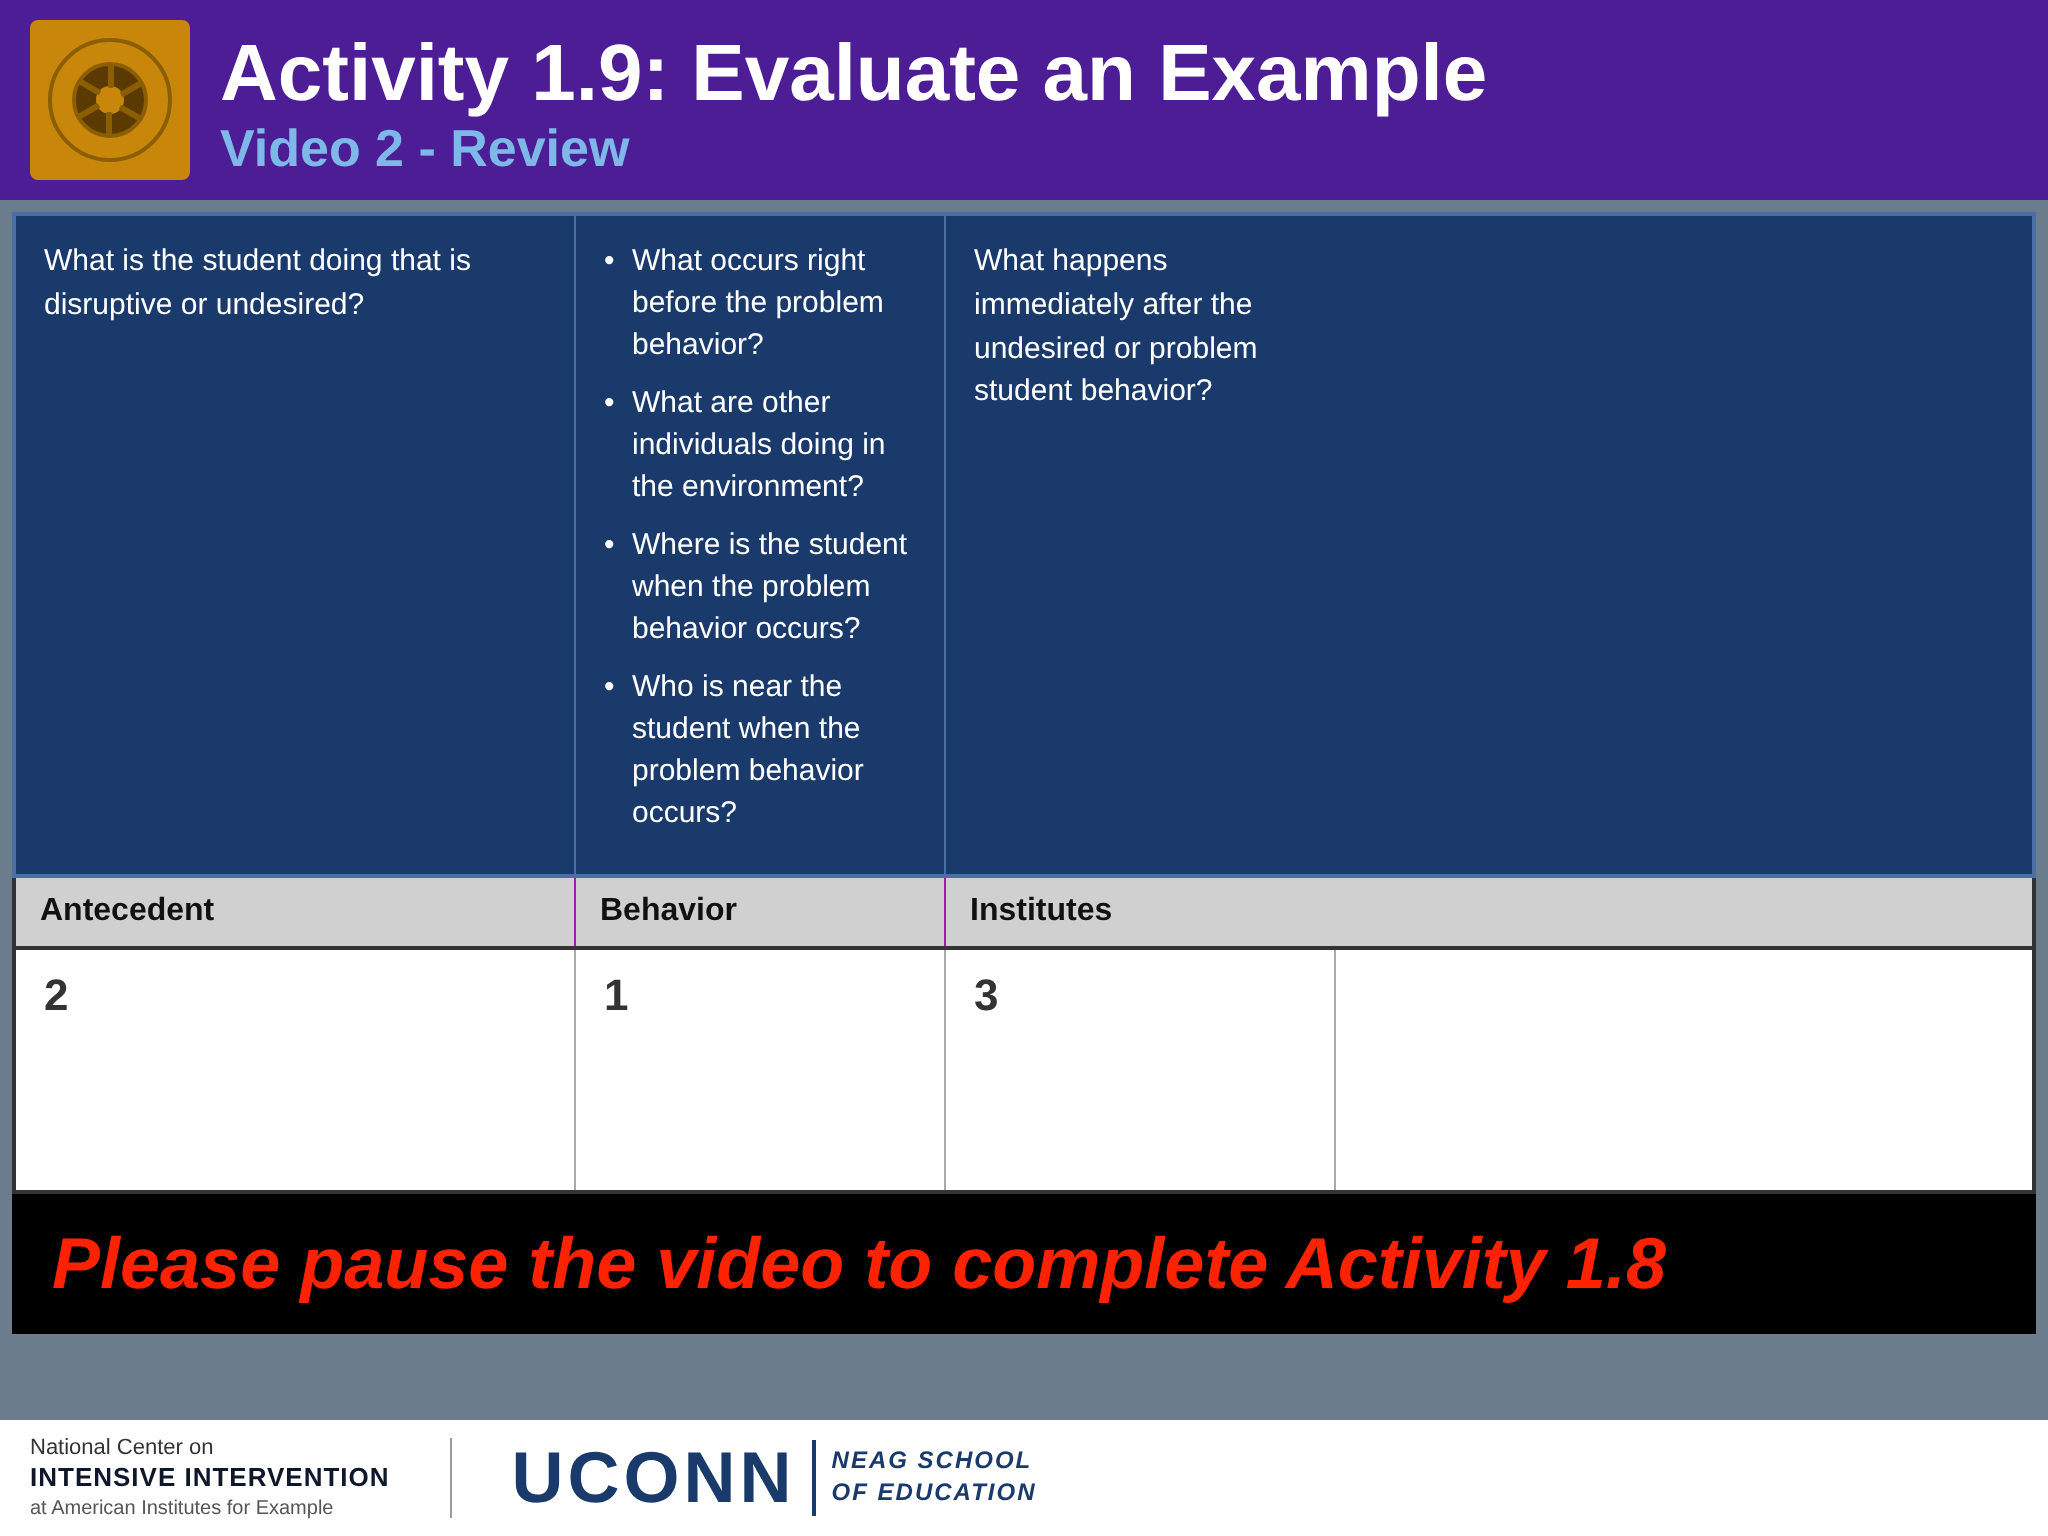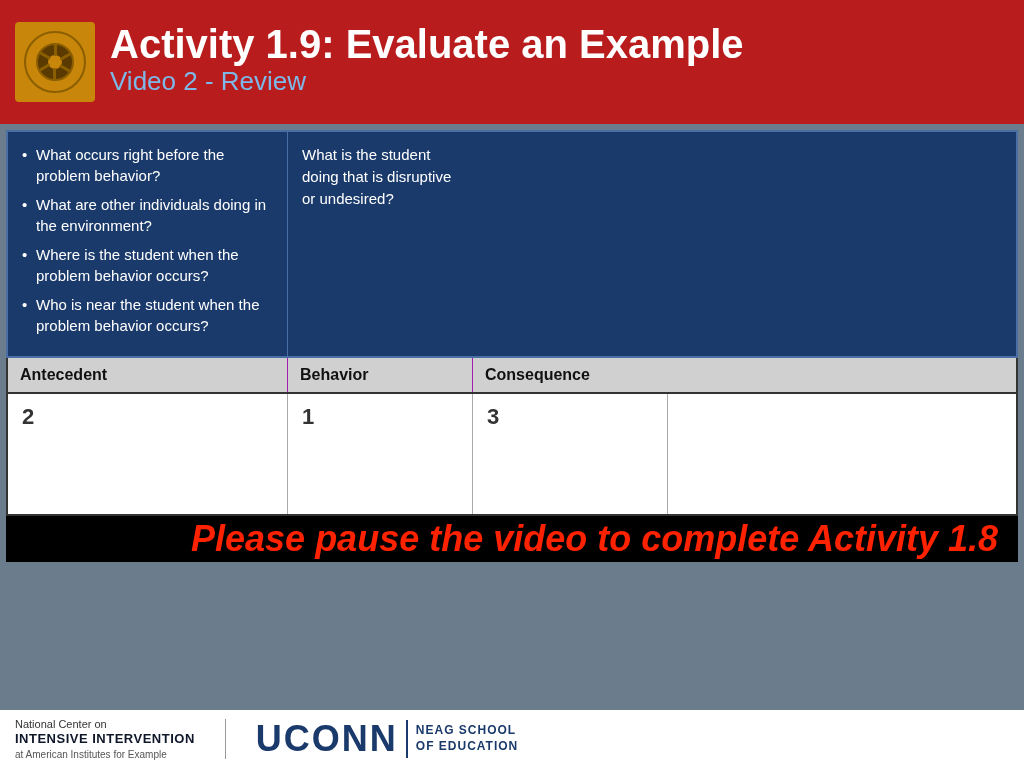--- a/index.html
+++ b/index.html
@@ -14,24 +14,24 @@
     .slide {
       width: 1024px;
       height: 768px;
       display: flex;
       flex-direction: column;
       background: #6b7c8d;
     }
 
     
     .header {
-      background: #b91c1c;
-      display: flex;
-      align-items: flex-start;
-      padding: 22px 15px;
+      background: #4c1d95;
+      display: flex;
+      align-items: flex-end;
+      padding: 10px 15px;
       gap: 15px;
     }
 
     .header-icon {
       width: 80px;
       height: 80px;
       background: #c8860a;
       display: flex;
       align-items: center;
       justify-content: center;
@@ -54,21 +54,21 @@
       font-weight: 900;
       color: #1a3a6b;
       background: #c8c8c8;
       background: transparent;
       color: white;
       line-height: 1.1;
     }
 
     .header-subtitle {
       font-size: 26px;
-      font-weight: 400;
+      font-weight: 700;
       color: #7eb8e8;
     }
 
     
     .main-content {
       flex: 1;
       display: flex;
       flex-direction: column;
       background: #6b7c8d;
       padding: 6px;
@@ -162,22 +162,22 @@
       min-height: 120px;
     }
 
     .table-body-cell:last-child {
       border-right: none;
     }
 
     
     .bottom-banner {
       background: black;
-      padding: 2px 20px;
-      text-align: right;
+      padding: 14px 20px;
+      text-align: left;
     }
 
     .bottom-banner-text {
       color: #ff2200;
       font-size: 36px;
       font-weight: 900;
       font-style: italic;
     }
 
     
@@ -232,20 +232,21 @@
       font-weight: 900;
       color: #1a3a6b;
       letter-spacing: 2px;
     }
 
     .neag-text {
       font-size: 12px;
       font-weight: bold;
       color: #1a3a6b;
       line-height: 1.3;
+      font-style: italic;
     }
 
     .footer-vert-divider {
       width: 2px;
       height: 38px;
       background: #1a3a6b;
     }
   </style>
 </head>
 <body>
@@ -278,41 +279,44 @@
       <span class="header-title">Activity 1.9: Evaluate an Example</span>
       <span class="header-subtitle">Video 2 - Review</span>
     </div>
   </div>
 
   <div class="main-content">
 
     <div class="questions-grid">
 
       <div class="question-cell">
+        <p>What is the student doing that is disruptive or undesired?</p>
+      </div>
+
+      <div class="question-cell">
         <ul>
           <li>What occurs right before the problem behavior?</li>
           <li>What are other individuals doing in the environment?</li>
           <li>Where is the student when the problem behavior occurs?</li>
           <li>Who is near the student when the problem behavior occurs?</li>
         </ul>
       </div>
 
       <div class="question-cell">
-        <p>What is the student doing that is disruptive or undesired?</p>
-      </div>
-
+        <p>What happens immediately after the undesired or problem student behavior?</p>
+      </div>
 
 
     </div>
 
     <div class="table-area">
       <div class="table-header">
         <div class="table-header-cell">Antecedent</div>
         <div class="table-header-cell">Behavior</div>
-        <div class="table-header-cell">Consequence</div>
+        <div class="table-header-cell">Institutes</div>
       </div>
       <div class="table-body">
         <div class="table-body-cell">2</div>
         <div class="table-body-cell">1</div>
         <div class="table-body-cell">3</div>
         <div class="table-body-cell"></div>
       </div>
     </div>
 
     <div class="bottom-banner">

